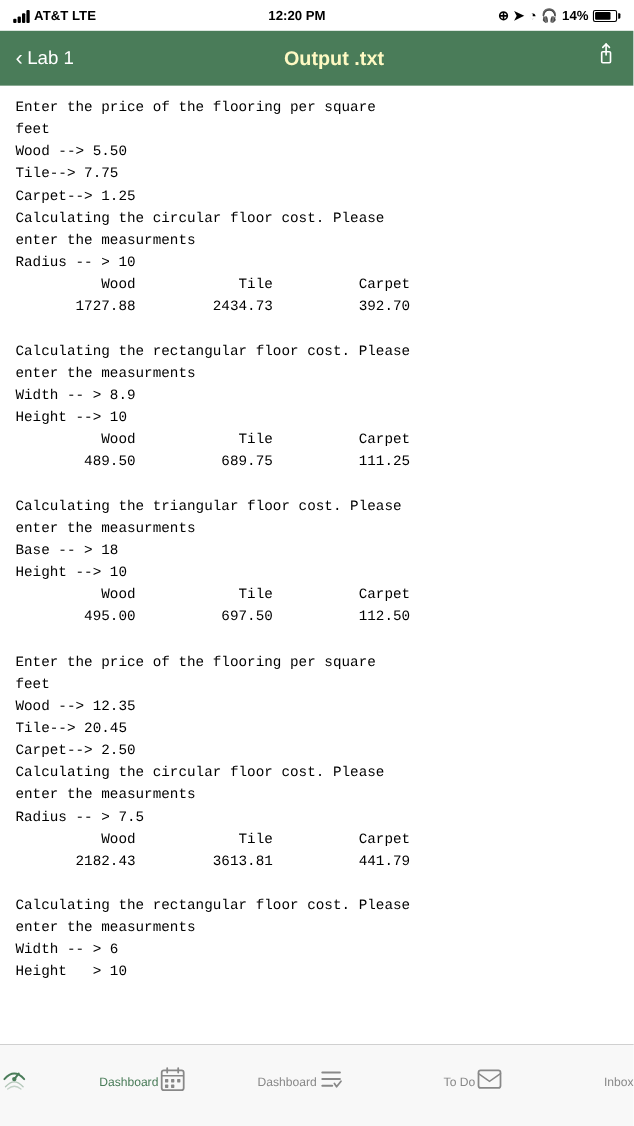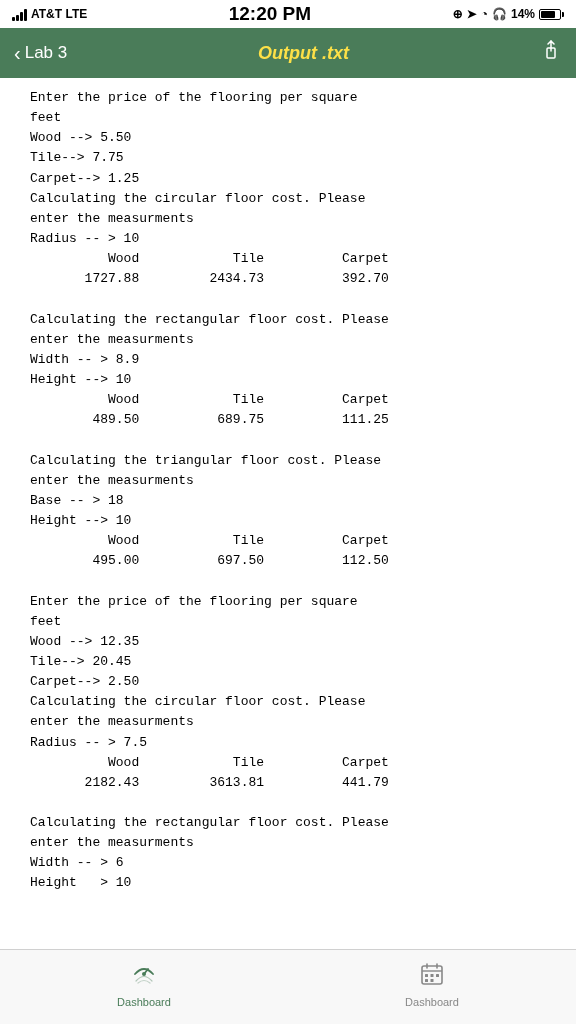--- a/index.html
+++ b/index.html
@@ -17,21 +17,21 @@
       display: flex;
       justify-content: space-between;
       align-items: center;
       background: #fff;
       padding: 4px 12px;
       height: 28px;
       font-size: 12px;
       font-weight: 600;
     }
     .status-left { display: flex; align-items: flex-start; gap: 4px; }
-    .status-center { font-size: 19px; font-weight: 600; }
+    .status-center { font-size: 12px; font-weight: 600; }
     .status-right { display: flex; align-items: center; gap: 4px; font-size: 12px; }
 
     
     .nav-bar {
       background: #4a7c59;
       display: flex;
       align-items: center;
       justify-content: space-between;
       padding: 0 14px;
       height: 50px;
@@ -43,24 +43,23 @@
       font-size: 17px;
       font-weight: 400;
       gap: 4px;
     }
     .nav-back-chevron {
       font-size: 20px;
       font-weight: 300;
       color: #fff;
     }
     .nav-title {
-      color: #fde047;
+      color: #fef9c3;
       font-size: 18px;
       font-weight: 600;
-      font-style: italic;
     }
     .nav-share {
       color: #fff;
       font-size: 20px;
     }
 
     
     .content {
       padding: 10px 14px;
       font-family: 'Courier New', Courier, monospace;
@@ -70,41 +69,40 @@
       flex: 1;
       min-height: 860px;
     }
     .content pre {
       white-space: pre-wrap;
       word-break: break-word;
       font-family: 'Courier New', Courier, monospace;
       font-size: 13px;
       line-height: 1.55;
       color: #000;
-      margin-left: 16px;
     }
 
     
     .tab-bar {
       position: fixed;
       bottom: 0;
       left: 0;
       width: 576px;
       height: 75px;
       background: #f8f8f8;
       border-top: 1px solid #d0d0d0;
       display: flex;
       align-items: stretch;
     }
     .tab-item {
       flex: 1;
       display: flex;
-      flex-direction: column;
-      align-items: center;
-      justify-content: center;
+      flex-direction: row;
+      align-items: center;
+      justify-content: space-between;
       gap: 3px;
       cursor: pointer;
       padding-bottom: 6px;
     }
     .tab-item.active .tab-label { color: #4a7c59; }
     .tab-item.active .tab-icon { color: #4a7c59; }
     .tab-icon {
       font-size: 24px;
       color: #888;
     }
@@ -185,21 +183,21 @@
           <div class="battery-fill"></div>
         </div>
       <div class="battery-tip"></div>
     </div>
   </div>
 </div>
 
 <div class="nav-bar">
   <div class="nav-back">
     <span class="nav-back-chevron">‹</span>
-    <span>Lab 3</span>
+    <span>Lab 1</span>
   </div>
   <div class="nav-title">Output .txt</div>
   <div class="nav-share">
     <svg width="22" height="22" viewBox="0 0 22 22" fill="none" xmlns="http://www.w3.org/2000/svg">
       <rect x="7" y="8" width="8" height="10" rx="1" stroke="white" stroke-width="1.5" fill="none"></rect>
       <path d="M11 1 L11 11" stroke="white" stroke-width="1.5" stroke-linecap="round"></path>
       <path d="M8 4 L11 1 L14 4" stroke="white" stroke-width="1.5" stroke-linecap="round" stroke-linejoin="round"></path>
     </svg>
   </div>
 </div>
@@ -272,16 +270,36 @@
         <rect x="6" y="13" width="3" height="3" rx="0.5" fill="#888"></rect>
         <rect x="11.5" y="13" width="3" height="3" rx="0.5" fill="#888"></rect>
         <rect x="17" y="13" width="3" height="3" rx="0.5" fill="#888"></rect>
         <rect x="6" y="18" width="3" height="3" rx="0.5" fill="#888"></rect>
         <rect x="11.5" y="18" width="3" height="3" rx="0.5" fill="#888"></rect>
       </svg>
     </span>
     <span class="tab-label">Dashboard</span>
   </div>
 
-
-
+  <div class="tab-item">
+    <span class="tab-icon">
+      <svg width="26" height="26" viewBox="0 0 26 26" fill="none">
+        <path d="M5 7 L21 7" stroke="#888" stroke-width="1.8" stroke-linecap="round"></path>
+        <path d="M5 13 L21 13" stroke="#888" stroke-width="1.8" stroke-linecap="round"></path>
+        <path d="M5 19 L14 19" stroke="#888" stroke-width="1.8" stroke-linecap="round"></path>
+        <path d="M16 17 L18 20 L22 15" stroke="#888" stroke-width="1.6" stroke-linecap="round" stroke-linejoin="round"></path>
+      </svg>
+    </span>
+    <span class="tab-label">To Do</span>
+  </div>
+
+
+  <div class="tab-item">
+    <span class="tab-icon">
+      <svg width="26" height="26" viewBox="0 0 26 26" fill="none">
+        <rect x="3" y="5" width="20" height="16" rx="2" stroke="#888" stroke-width="1.6" fill="none"></rect>
+        <path d="M3 8 L13 15 L23 8" stroke="#888" stroke-width="1.4" stroke-linecap="round"></path>
+      </svg>
+    </span>
+    <span class="tab-label">Inbox</span>
+  </div>
 
 </div>
 
 </body></html>

